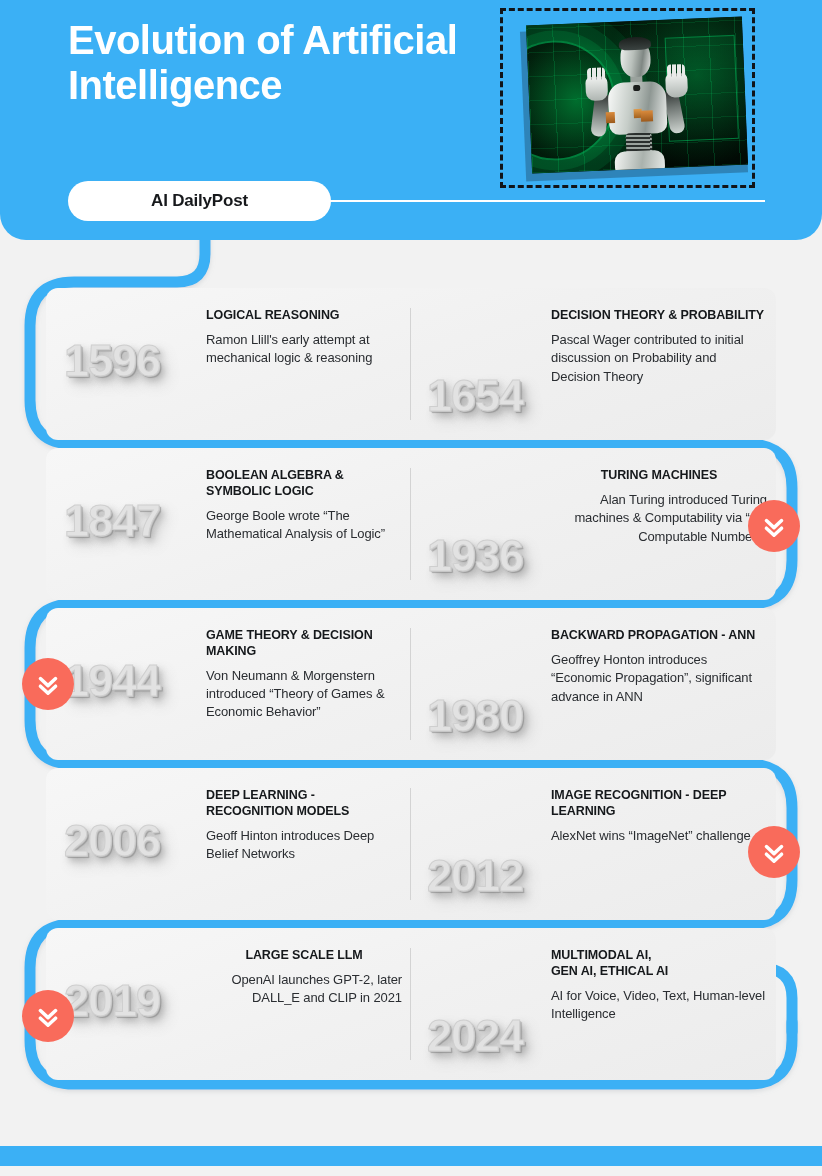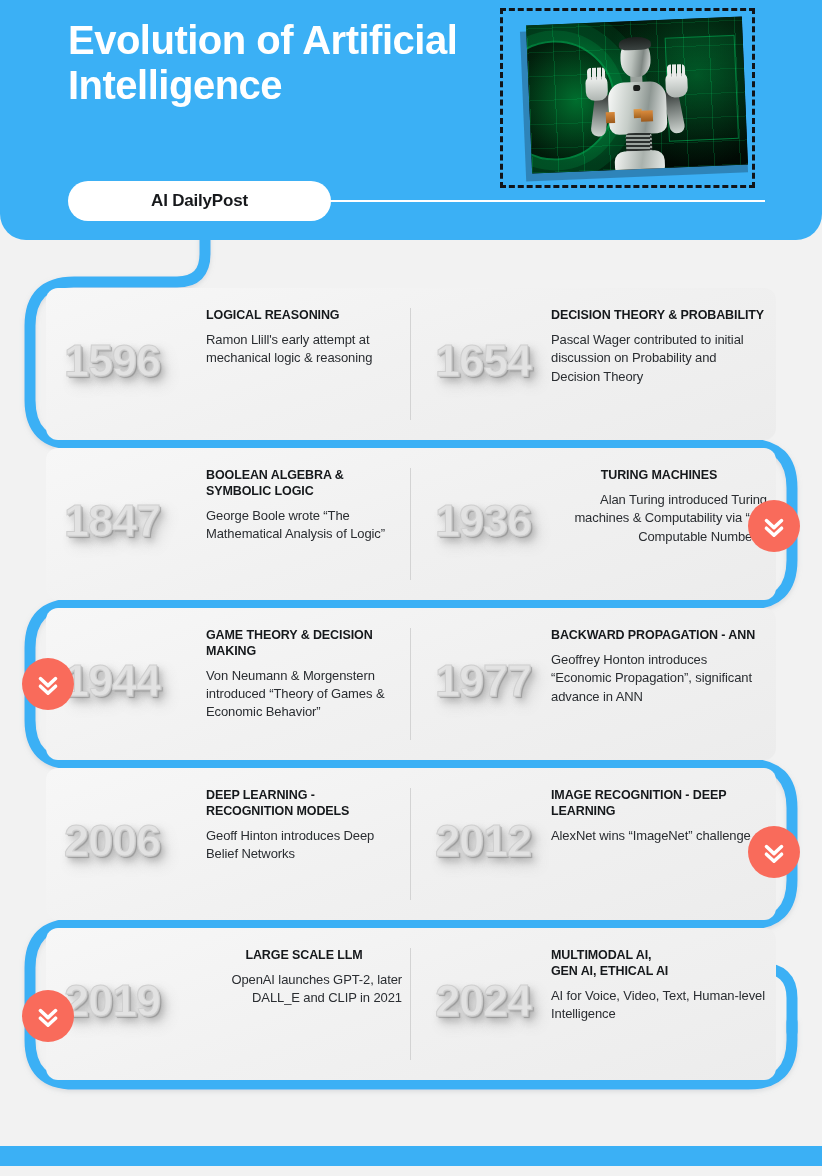--- a/index.html
+++ b/index.html
@@ -183,21 +183,21 @@
     font-size:45px; font-weight:bold; line-height:1;
     color:#e2e2e2;
     letter-spacing:-1px;
     text-shadow:
        1px 1px 0 #bdbdbd,
        2px 2px 1px rgba(120,120,120,0.55),
        4px 5px 7px rgba(110,110,110,0.45),
        7px 8px 14px rgba(120,120,120,0.30);
     -webkit-text-stroke:1px #cfcfcf;
   }
-  .cell.right .year { left:24px; }
+  .cell.right .year { left:16px;margin-top:35px; }
 
   .cell-text { position:absolute; left:160px; top:20px; width:196px; }
   .cell.right .cell-text { left:140px; width:216px; }
 
   .cell-title {
     color:#15181b;
     font-size:12.5px; font-weight:bold; line-height:1.26;
     letter-spacing:-0.1px;
     margin-bottom:7px;
   }
@@ -329,21 +329,21 @@
   <div class="row row-2">
     <div class="divider"></div>
     <div class="cell left">
       <div class="year">1944</div>
       <div class="cell-text">
         <div class="cell-title">GAME THEORY &amp; DECISION MAKING</div>
         <div class="cell-desc">Von Neumann &amp; Morgenstern introduced “Theory of Games &amp; Economic Behavior”</div>
       </div>
     </div>
     <div class="cell right">
-      <div class="year">1977</div>
+      <div class="year">1980</div>
       <div class="cell-text">
         <div class="cell-title">BACKWARD PROPAGATION - ANN</div>
         <div class="cell-desc">Geoffrey Honton introduces “Economic Propagation”, significant advance in ANN</div>
       </div>
     </div>
   </div>
 
   <div class="row row-3">
     <div class="divider"></div>
     <div class="cell left">

